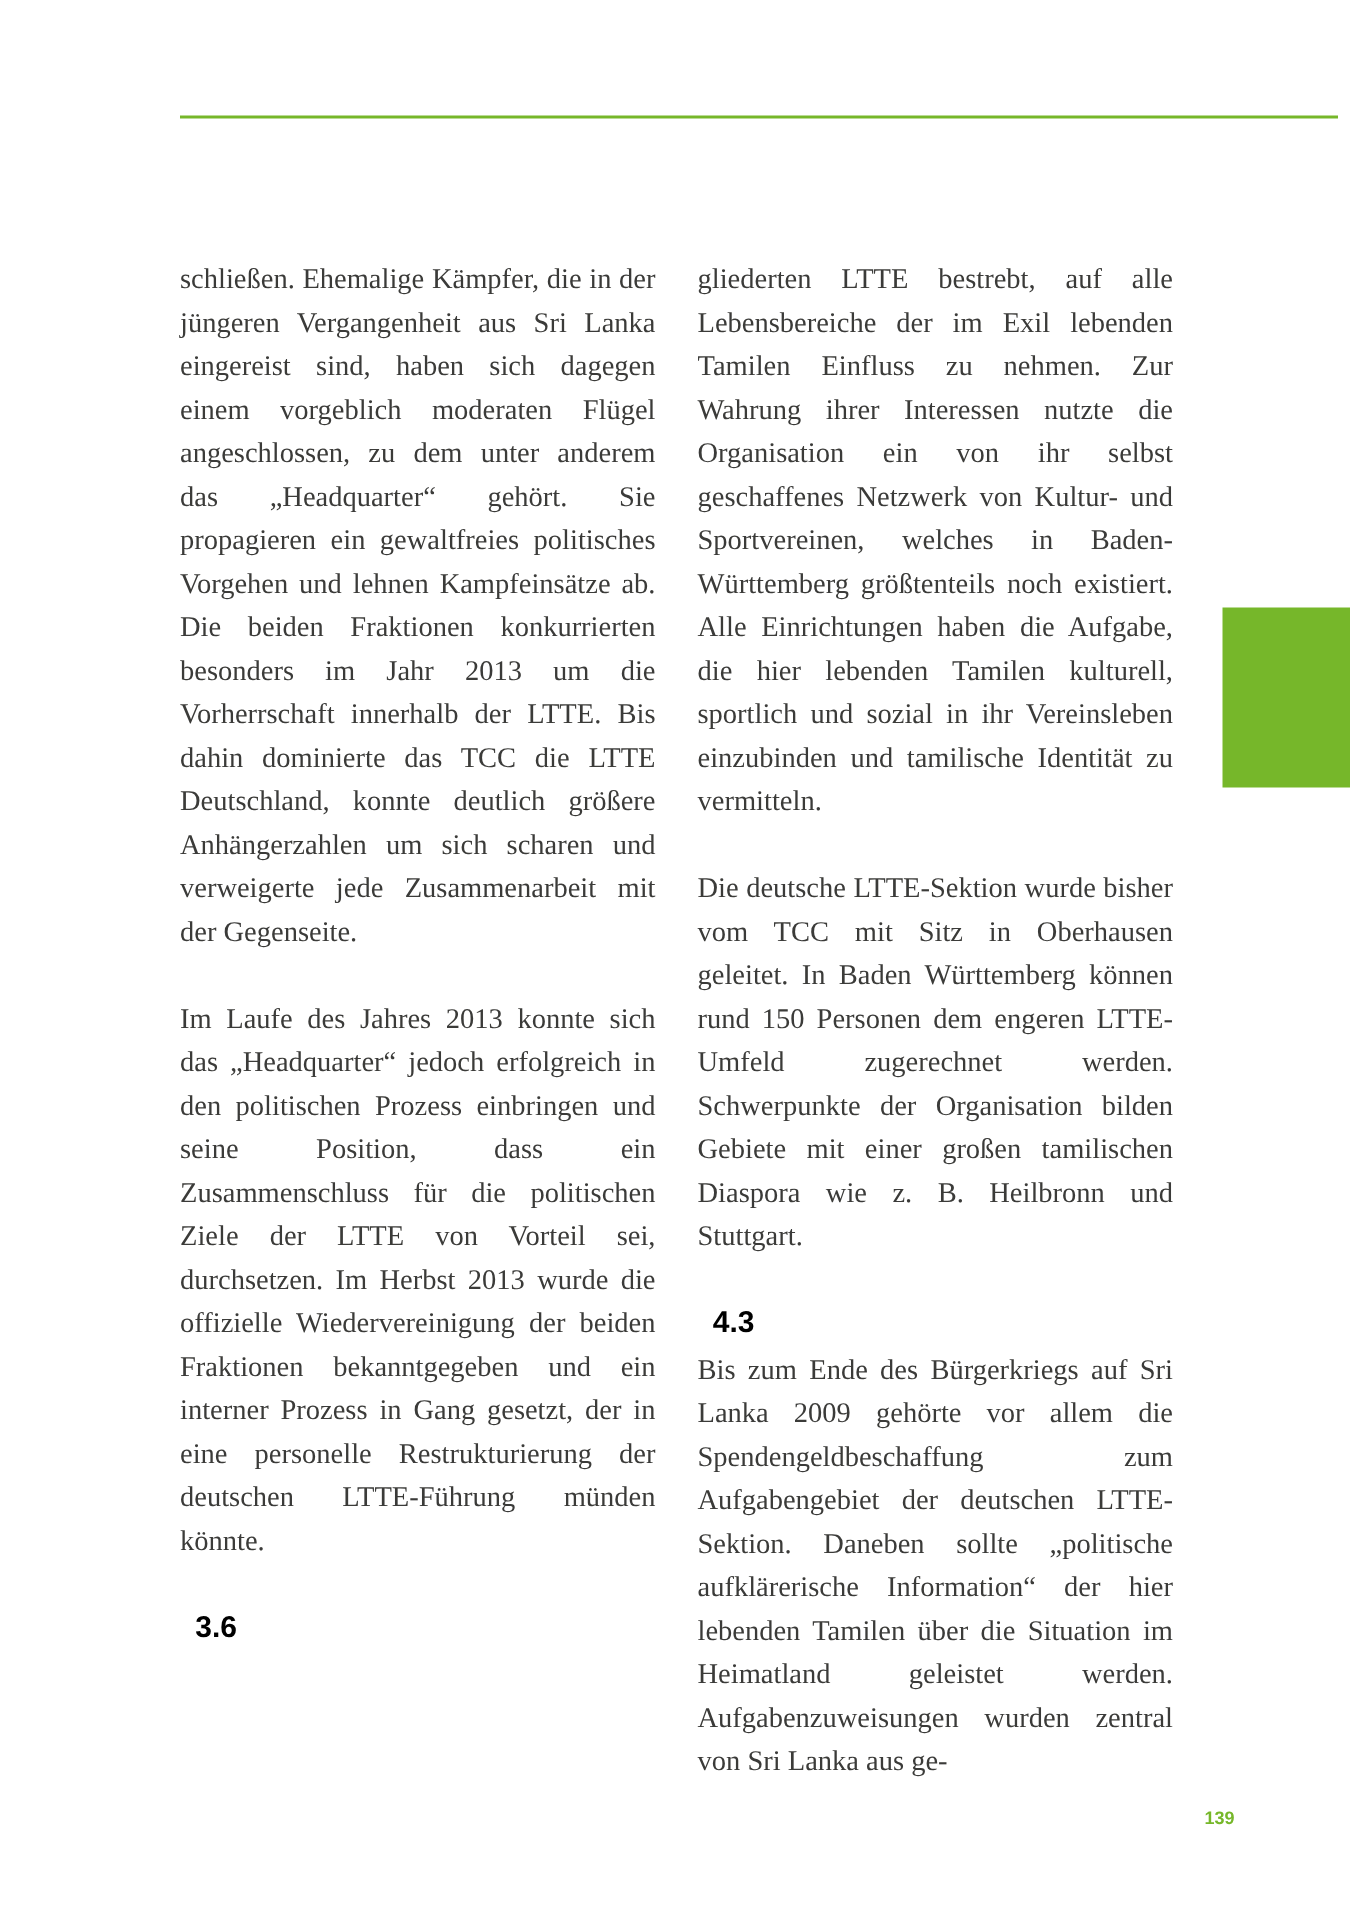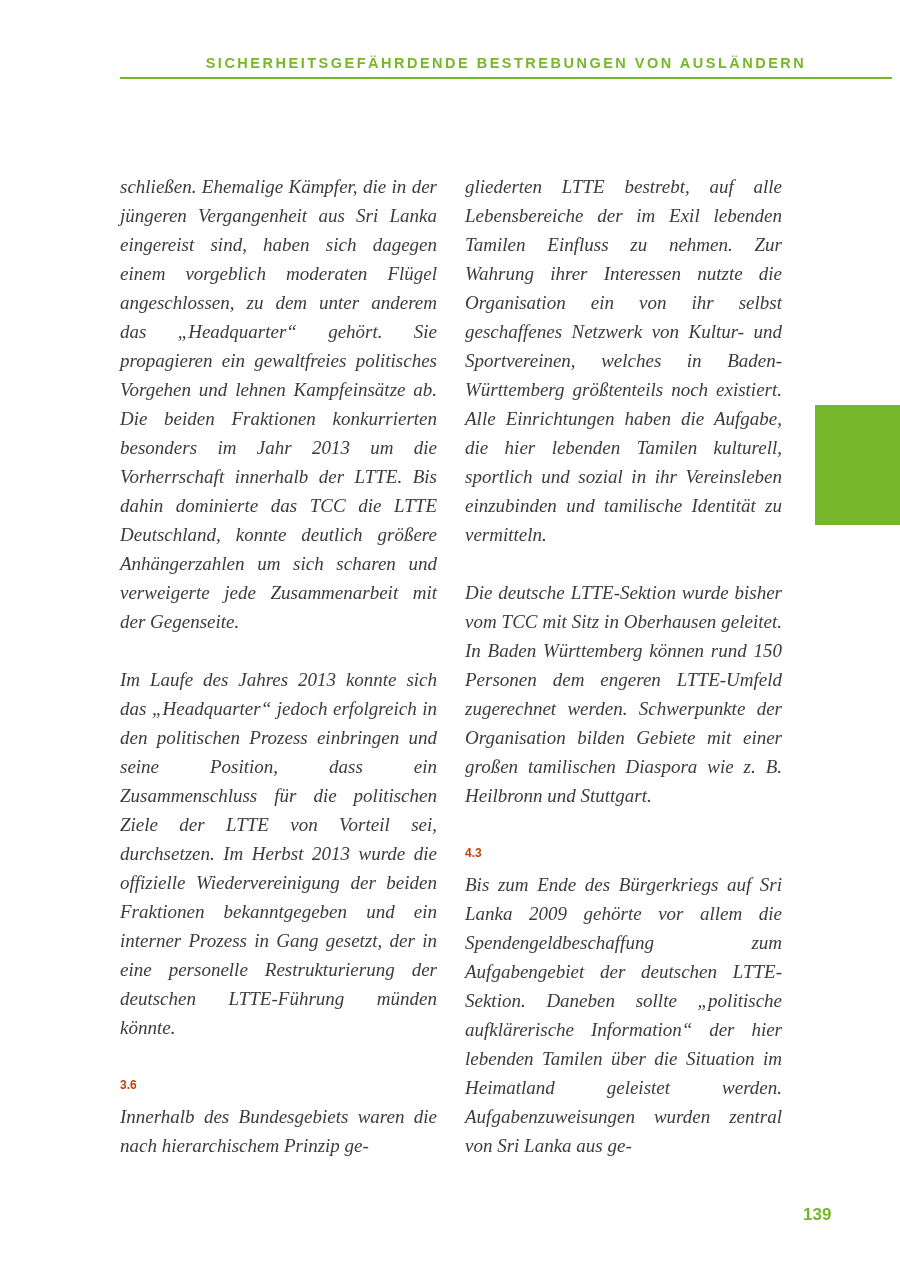--- a/index.html
+++ b/index.html
@@ -48,31 +48,31 @@
   }
   .col {
     width: 317px;
   }
   .col p {
     margin: 0 0 29px 0;
     font-size: 19px;
     line-height: 29px;
     text-align: justify;
     hyphens: auto;
-    font-style: italic;
   }
   
   .section-heading {
     display: flex;
     margin: 24px 0 3px 0;
     font-family: "Liberation Sans", "DejaVu Sans", sans-serif;
     font-weight: bold;
-    font-size: 12px;
+    font-size: 20px;
     line-height: 28px;
-    color: #c2410c;
+    color: #000000;
+    text-align: right;
   }
   .section-heading .num {
     flex: 0 0 38px;
   }
   .section-heading .txt {
     flex: 1;
   }
   
   .side-tab {
     position: absolute;
@@ -81,41 +81,39 @@
     width: 85px;
     height: 120px;
     background: #76b72a;
   }
   .page-number {
     position: absolute;
     top: 1205px;
     left: 803px;
     font-family: "Liberation Sans", "DejaVu Sans", sans-serif;
     font-weight: bold;
-    font-size: 17px;
+    font-size: 12px;
     color: #76b72a;
   }
 </style>
 </head>
 <body>
 
 <div class="page">
 
-  <div class="header-title">SICHERHEITSGEFÄHRDENDE BESTREBUNGEN VON AUSLÄNDERN</div>
   <div class="header-rule"></div>
 
   <div class="columns">
 
     <div class="col">
       <p>schließen. Ehemalige Kämpfer, die in der jüngeren Vergangenheit aus Sri Lanka eingereist sind, haben sich dagegen einem vorgeblich moderaten Flügel angeschlossen, zu dem unter anderem das „Headquarter“ gehört. Sie propagieren ein gewaltfreies politisches Vorgehen und lehnen Kampfeinsätze ab. Die beiden Fraktionen konkurrierten besonders im Jahr 2013 um die Vorherrschaft innerhalb der LTTE. Bis dahin dominierte das TCC die LTTE Deutschland, konnte deutlich größere Anhängerzahlen um sich scharen und verweigerte jede Zusammenarbeit mit der Gegenseite.</p>
       <p>Im Laufe des Jahres 2013 konnte sich das „Headquarter“ jedoch erfolgreich in den politischen Prozess einbringen und seine Position, dass ein Zusammenschluss für die politischen Ziele der LTTE von Vorteil sei, durchsetzen. Im Herbst 2013 wurde die offizielle Wiedervereinigung der beiden Fraktionen bekanntgegeben und ein interner Prozess in Gang gesetzt, der in eine personelle Restrukturierung der deutschen LTTE-Führung münden könnte.</p>
       <div class="section-heading">
         <span class="num">3.6</span>
       </div>
-      <p>Innerhalb des Bundesgebiets waren die nach hierarchischem Prinzip ge-</p>
     </div>
 
     <div class="col">
       <p>gliederten LTTE bestrebt, auf alle Lebensbereiche der im Exil lebenden Tamilen Einfluss zu nehmen. Zur Wahrung ihrer Interessen nutzte die Organisation ein von ihr selbst geschaffenes Netzwerk von Kultur- und Sportvereinen, welches in Baden-Württemberg größtenteils noch existiert. Alle Einrichtungen haben die Aufgabe, die hier lebenden Tamilen kulturell, sportlich und sozial in ihr Vereinsleben einzubinden und tamilische Identität zu vermitteln.</p>
       <p>Die deutsche LTTE-Sektion wurde bisher vom TCC mit Sitz in Oberhausen geleitet. In Baden Württemberg können rund 150 Personen dem engeren LTTE-Umfeld zugerechnet werden. Schwerpunkte der Organisation bilden Gebiete mit einer großen tamilischen Diaspora wie z. B. Heilbronn und Stuttgart.</p>
       <div class="section-heading">
         <span class="num">4.3</span>
       </div>
       <p>Bis zum Ende des Bürgerkriegs auf Sri Lanka 2009 gehörte vor allem die Spendengeldbeschaffung zum Aufgabengebiet der deutschen LTTE-Sektion. Daneben sollte „politische aufklärerische Information“ der hier lebenden Tamilen über die Situation im Heimatland geleistet werden. Aufgabenzuweisungen wurden zentral von Sri Lanka aus ge-</p>
     </div>

